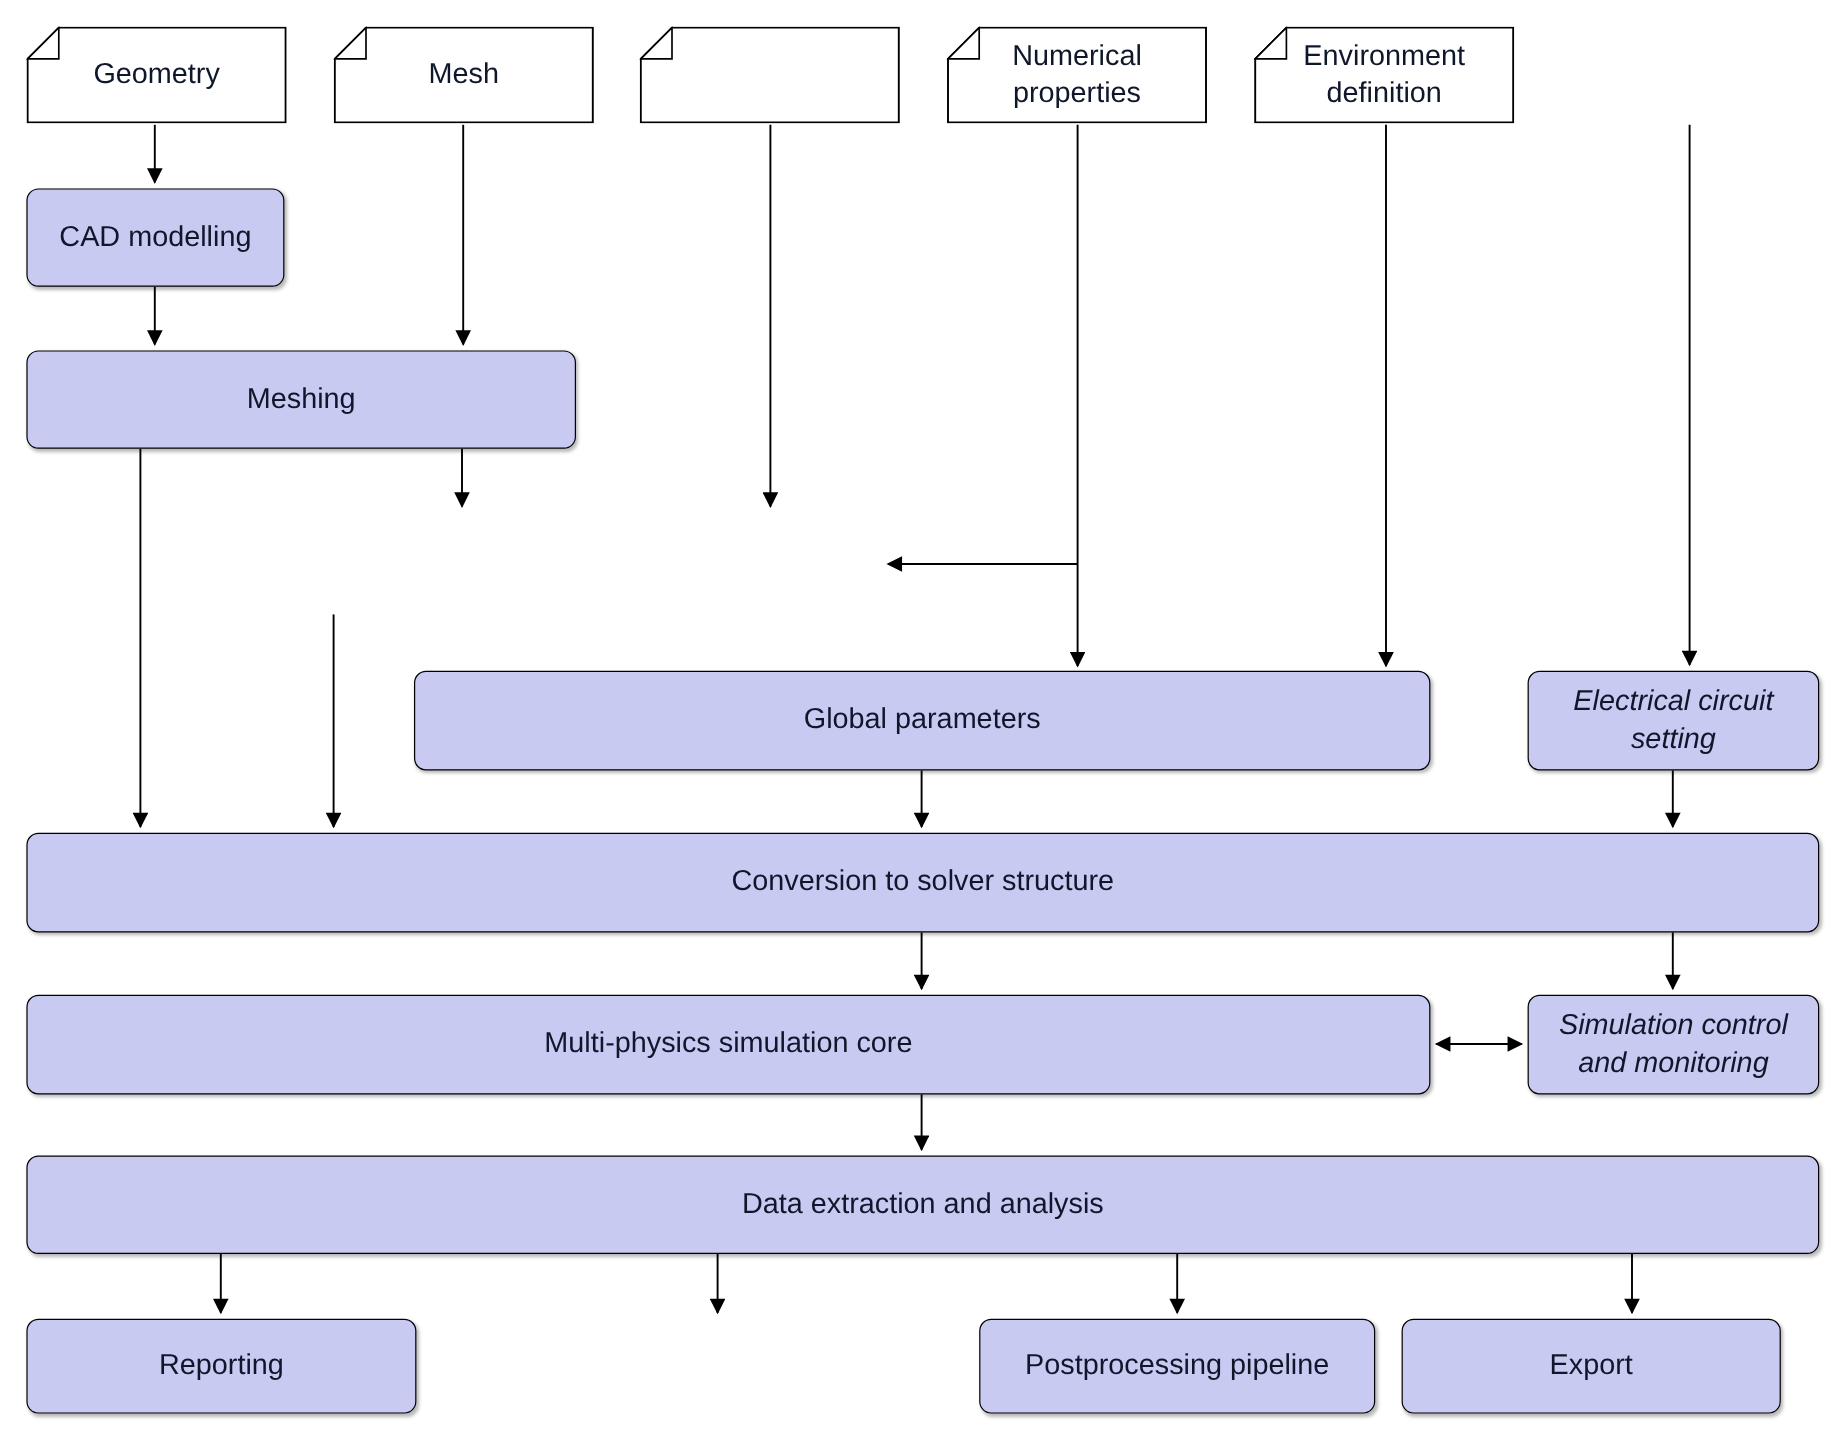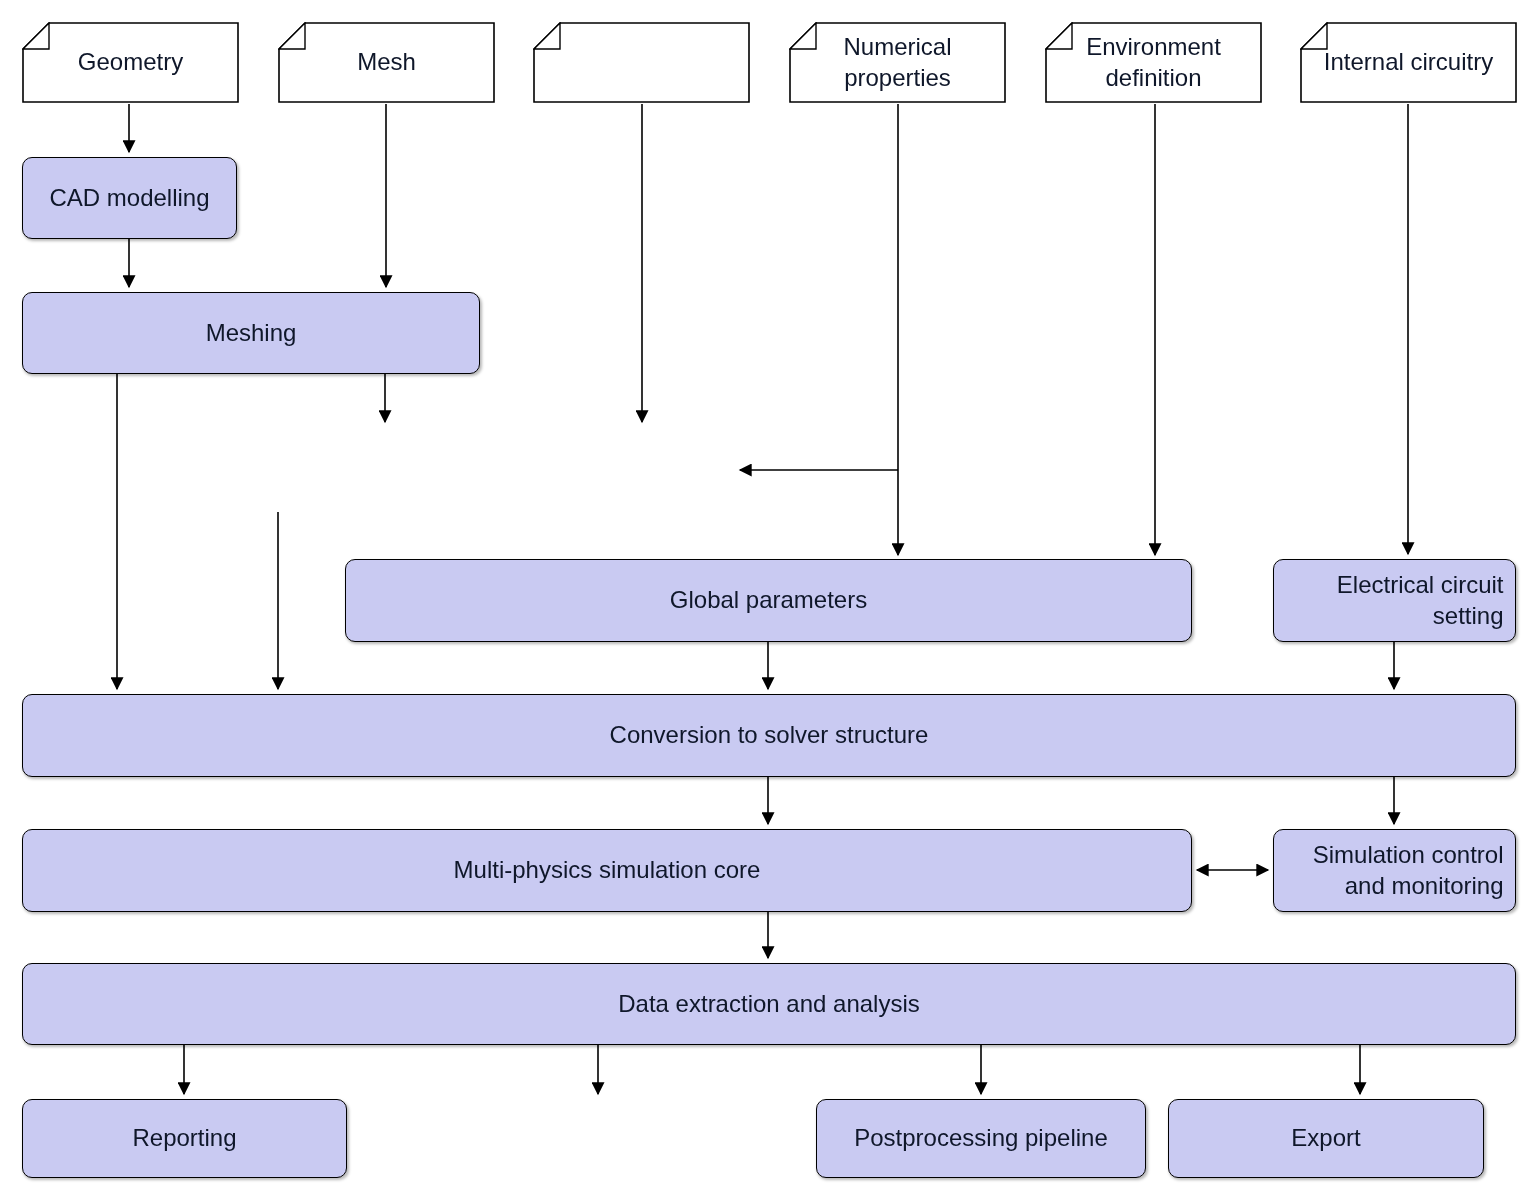--- a/index.html
+++ b/index.html
@@ -18,27 +18,26 @@
     display:flex;align-items:center;justify-content:center;
     text-align:center;
     font-size:24px;line-height:1.26;
     box-sizing:border-box;
   }
   .proc{
     background:#c9caf2;
     border:1.6px solid #000000;
     border-radius:10px;
     box-shadow:1.5px 2px 3px rgba(0,0,0,0.28);
-    text-align:right;
   }
   .doc{background:transparent;border:none;}
   .doc .doc-shape{position:absolute;left:0;top:0;width:100%;height:100%;}
   .doc .lbl{position:relative;max-width:172px;}
   .proc .lbl{position:relative;}
-  .lbl-narrow{max-width:218px;}
+  .lbl-narrow{max-width:218px;font-style:italic;}
 </style>
 </head>
 <body>
 
 <div class="canvas">
 
   <svg class="edges" viewBox="0 0 1537 1202">
     <defs>
       <marker id="ah" viewBox="0 0 10 10" refX="9" refY="5" markerUnits="userSpaceOnUse" markerWidth="14" markerHeight="13" orient="auto-start-reverse">
         <path d="M0 0 L10 5 L0 10 Z" fill="#000000"></path>
@@ -99,27 +98,20 @@
   </div>
 
   <div class="node doc" style="left:1045px;top:22px;width:217px;height:81px">
     <svg class="doc-shape" viewBox="0 0 217 81">
       <polygon points="27,1 216,1 216,80 1,80 1,27" fill="#ffffff" stroke="#000000" stroke-width="1.6"></polygon>
       <polygon points="1,27 27,1 27,27" fill="#ffffff" stroke="#000000" stroke-width="1.4"></polygon>
     </svg>
     <span class="lbl">Environment definition</span>
   </div>
 
-  <div class="node doc" style="left:1300px;top:22px;width:217px;height:81px">
-    <svg class="doc-shape" viewBox="0 0 217 81">
-      <polygon points="27,1 216,1 216,80 1,80 1,27" fill="#ffffff" stroke="#000000" stroke-width="1.6"></polygon>
-      <polygon points="1,27 27,1 27,27" fill="#ffffff" stroke="#000000" stroke-width="1.4"></polygon>
-    </svg>
-    <span class="lbl">Internal circuitry</span>
-  </div>
 
   <div class="node proc" style="left:22px;top:157px;width:215px;height:82px">
     <span class="lbl">CAD modelling</span>
   </div>
 
   <div class="node proc" style="left:22px;top:292px;width:458px;height:82px">
     <span class="lbl">Meshing</span>
   </div>
 
 

